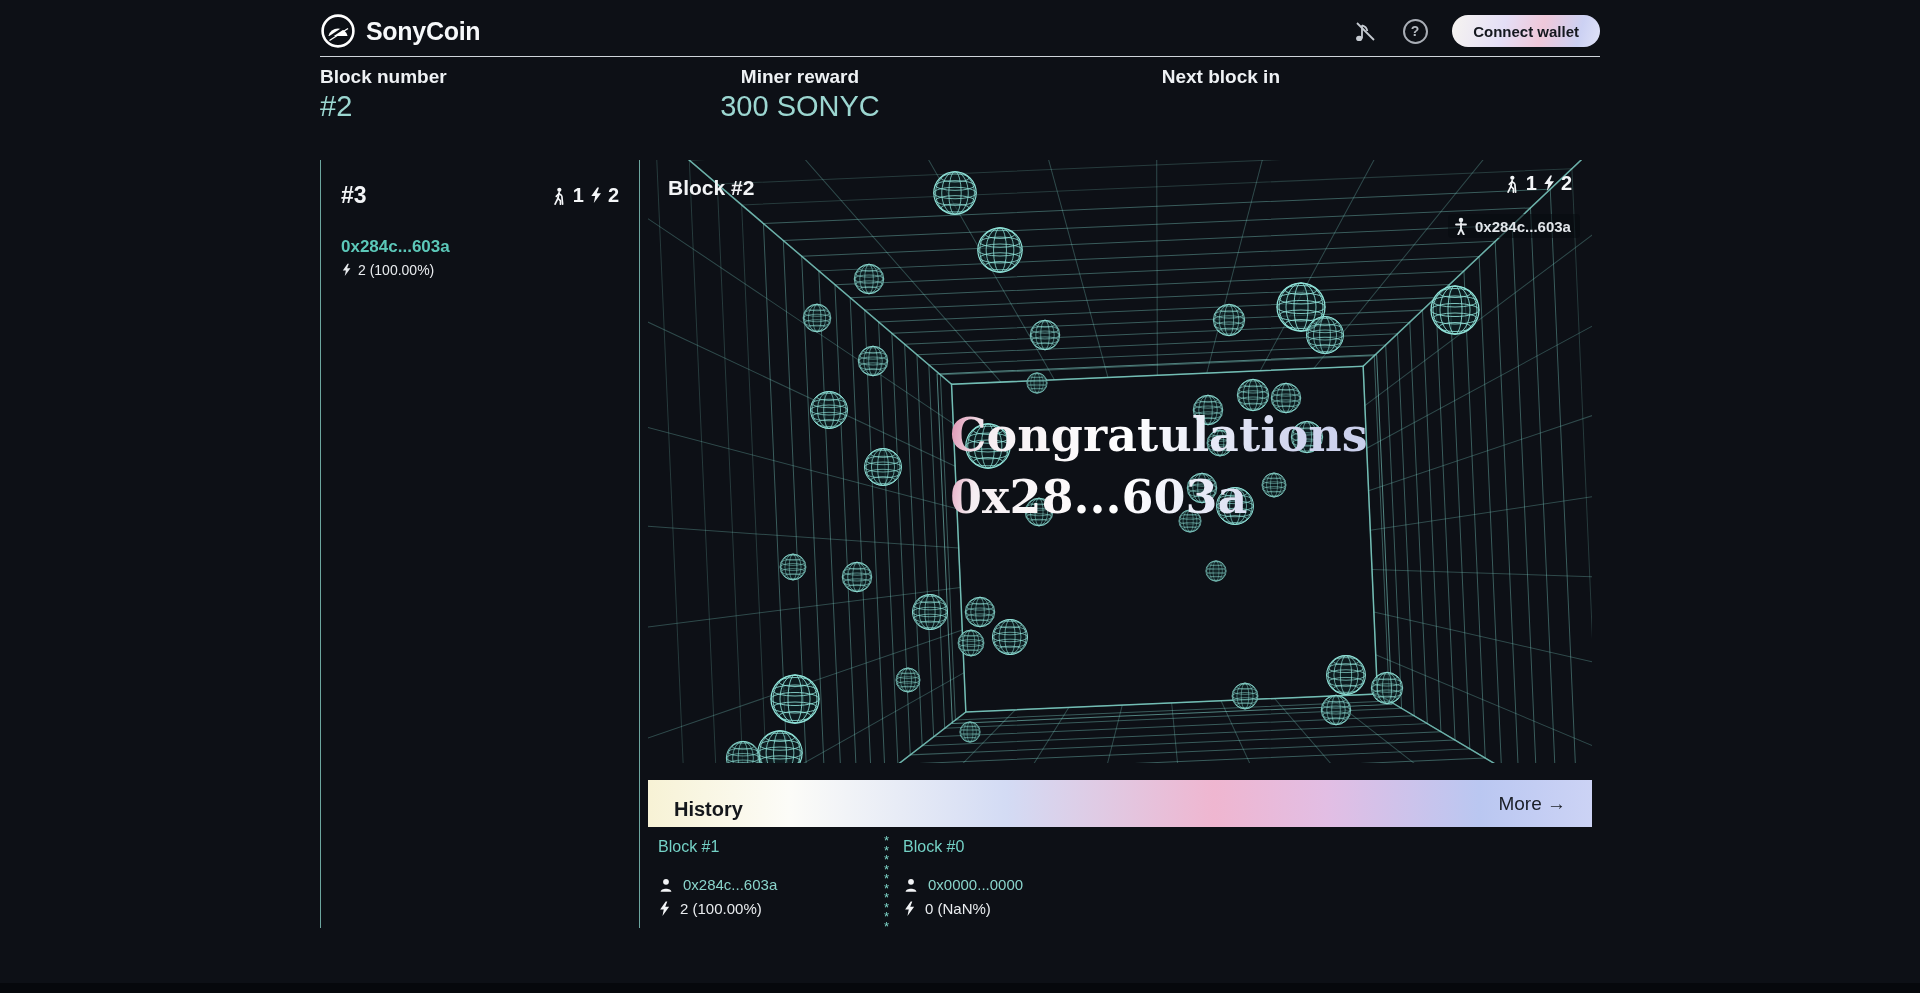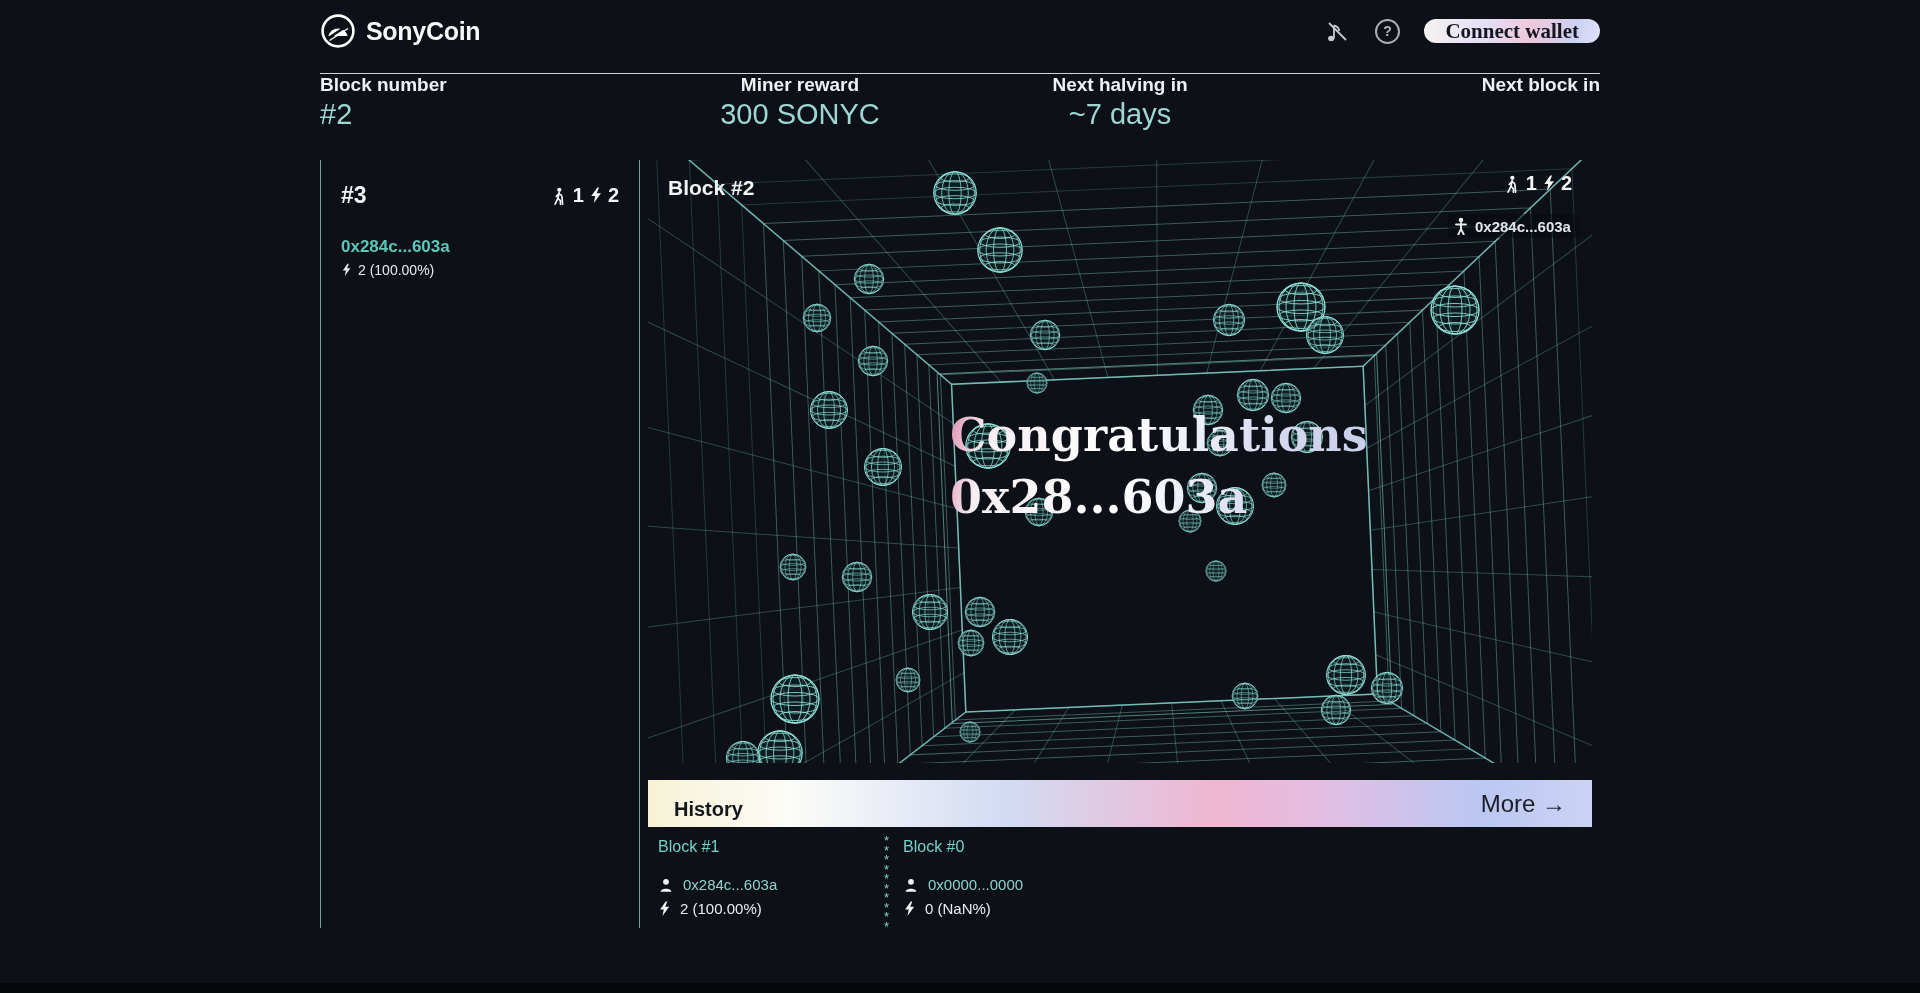--- a/index.html
+++ b/index.html
@@ -6,27 +6,27 @@
   .app{position:relative;width:1920px;height:993px;background:#0d1016;font-family:"Liberation Sans",sans-serif;color:#f2f4f6;}
   .bottom-strip{position:absolute;left:0;bottom:0;width:100%;height:10px;background:#06080c;}
 
   
   .header{position:absolute;left:320px;top:0;width:1280px;height:62px;display:flex;align-items:center;justify-content:space-between;}
   .brand{display:flex;align-items:center;gap:10px;cursor:pointer;}
   .brand-title{font-size:25px;font-weight:bold;letter-spacing:-0.3px;color:#f6f8fa;}
   .header-actions{display:flex;align-items:center;gap:24px;}
   .icon-btn{width:26px;height:26px;display:flex;align-items:center;justify-content:center;cursor:pointer;}
   .help-circle{width:21px;height:21px;border:2px solid #a9aeb6;border-radius:50%;display:flex;align-items:center;justify-content:center;font-size:14px;font-weight:bold;color:#b4b9c0;}
-  .wallet-btn{height:24px;padding:0 21px;border:none;border-radius:17px;font-family:Liberation Serif, serif;
-    font-size:21px;font-weight:bold;color:#14171e;cursor:pointer;
+  .wallet-btn{height:32px;padding:0 21px;border:none;border-radius:17px;font-family:Liberation Sans, sans-serif;
+    font-size:15px;font-weight:bold;color:#14171e;cursor:pointer;
     background:linear-gradient(105deg,#f6f4f0 0%,#e4def6 35%,#efc8da 60%,#ccd1f3 85%,#e0e3f8 100%);}
 
   
-  .stats{position:absolute;left:320px;top:73px;width:1280px;border-top:1px solid rgba(228,234,240,0.9);
-    display:grid;grid-template-columns:1fr 1fr 1fr 1fr;}
+  .stats{position:absolute;left:320px;top:56px;width:1280px;border-top:1px solid rgba(228,234,240,0.9);
+    display:grid;grid-template-columns:1fr 1fr 1fr 1fr;padding-top:9px;}
   .stat .lbl{font-size:19px;font-weight:bold;color:#eef1f4;line-height:22px;}
   .stat .val{font-size:29px;color:#9cd7d1;line-height:36px;}
   .al{text-align:left}.ac{text-align:center}.ar{text-align:right}
 
   
   .next-panel{position:absolute;left:320px;top:160px;width:320px;height:768px;box-sizing:border-box;
     border-left:1px solid rgba(140,216,206,0.75);border-right:1px solid rgba(140,216,206,0.75);padding:22px 20px;}
   .np-head{display:flex;align-items:center;justify-content:space-between;}
   .np-title{font-size:23px;font-weight:bold;}
   .badge{display:flex;align-items:center;gap:5px;font-size:20px;font-weight:bold;color:#f4f6f8;}
@@ -50,21 +50,21 @@
   .mine-btn{width:229px;height:34px;border-radius:17px;border:1px solid #eceff2;background:transparent;
     font-family:"Liberation Sans",sans-serif;font-size:15px;font-weight:bold;color:#f4f6f8;cursor:pointer;}
   .future-btn{width:233px;height:37px;border-radius:19px;border:none;background:#8ddcd3;
     font-family:"Liberation Sans",sans-serif;font-size:15px;font-weight:bold;color:#10141a;cursor:pointer;}
 
   
   .history-bar{position:absolute;left:648px;top:780px;width:944px;height:47px;box-sizing:border-box;
     display:flex;align-items:center;justify-content:space-between;padding:0 26px;
     background:linear-gradient(90deg,#f7f2d5 0%,#fcfcf8 15%,#d3dbf4 38%,#efb6d0 60%,#e2bee4 72%,#bac7f1 88%,#ccd3f5 100%);}
   .history-title{font-size:20px;font-weight:bold;color:#14171c;margin-top:11px;}
-  .history-more{font-size:24px;font-weight:500;color:#1a1e26;cursor:pointer;}
+  .history-more{font-size:19px;font-weight:500;color:#1a1e26;cursor:pointer;}
   .hist-item{position:absolute;top:838px;cursor:pointer;}
   .hist-item .t{font-size:16px;font-weight:normal;color:#74d2c6;margin-bottom:20px;}
   .hist-row{display:flex;align-items:center;gap:9px;margin-bottom:7px;}
   .hist-addr{font-size:15px;color:#8ad4cb;}
   .hist-share{font-size:15px;color:#e9ecef;}
   .hist-sep{position:absolute;left:884px;top:836px;font-size:13px;line-height:9.5px;color:#7fd6ca;white-space:pre;text-align:center;}
   .ico{flex:0 0 auto;display:block;}
 </style>
 </head>
 <body>
@@ -99,24 +99,20 @@
   </div>
 
   <div class="stats">
     <div class="stat al">
       <div class="lbl">Block number</div>
       <div class="val">#2</div>
     </div>
     <div class="stat ac">
       <div class="lbl">Miner reward</div>
       <div class="val">300 SONYC</div>
-    </div>
-    <div class="stat ac">
-      <div class="lbl">Next halving in</div>
-      <div class="val">~7 days</div>
     </div>
     <div class="stat ar">
       <div class="lbl">Next block in</div>
     </div>
   </div>
 
   <div class="next-panel">
     <div class="np-head">
       <div class="np-title">#3</div>
       <div class="badge">

